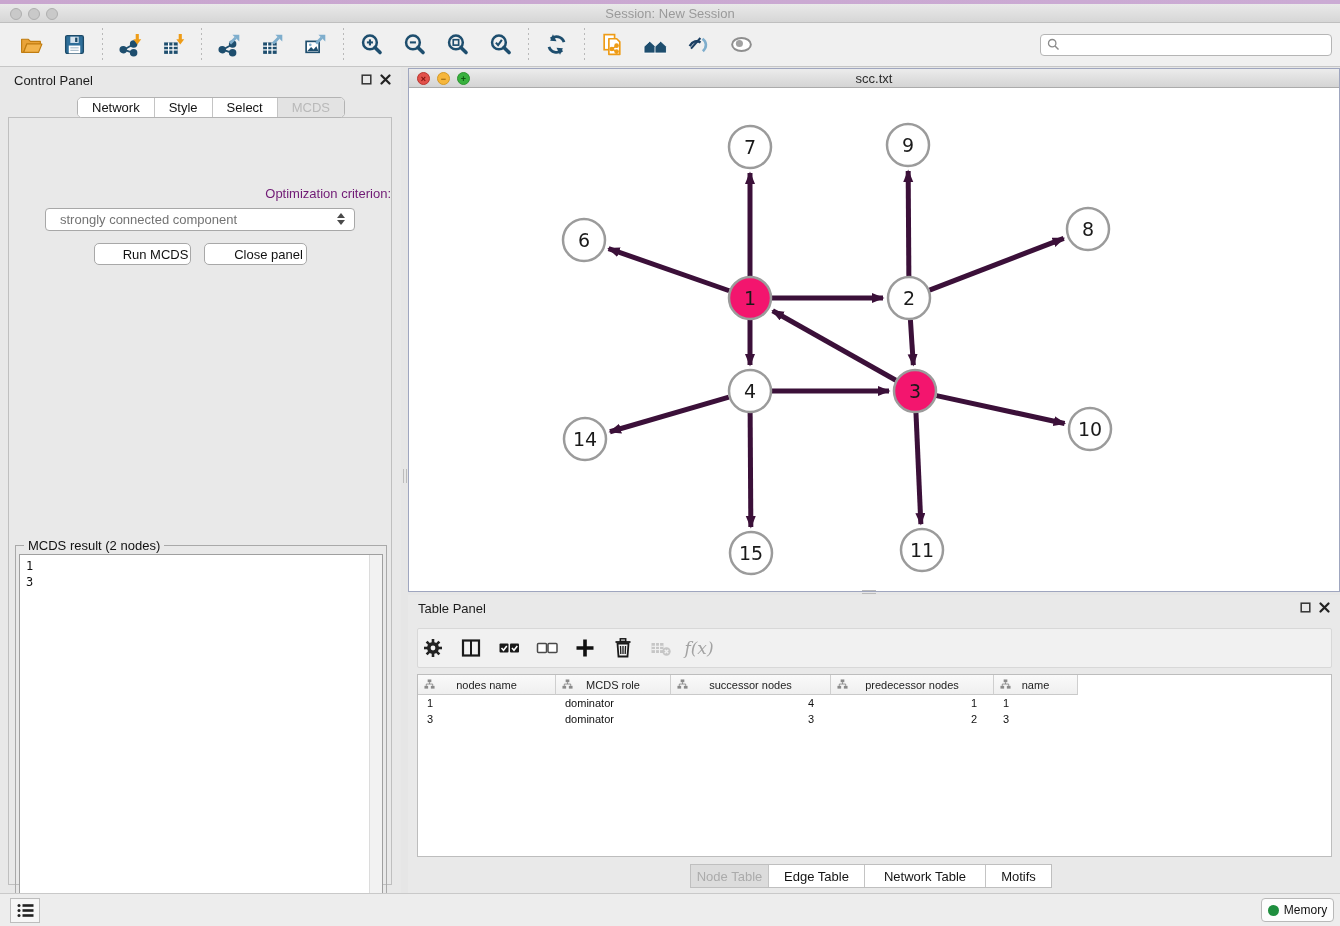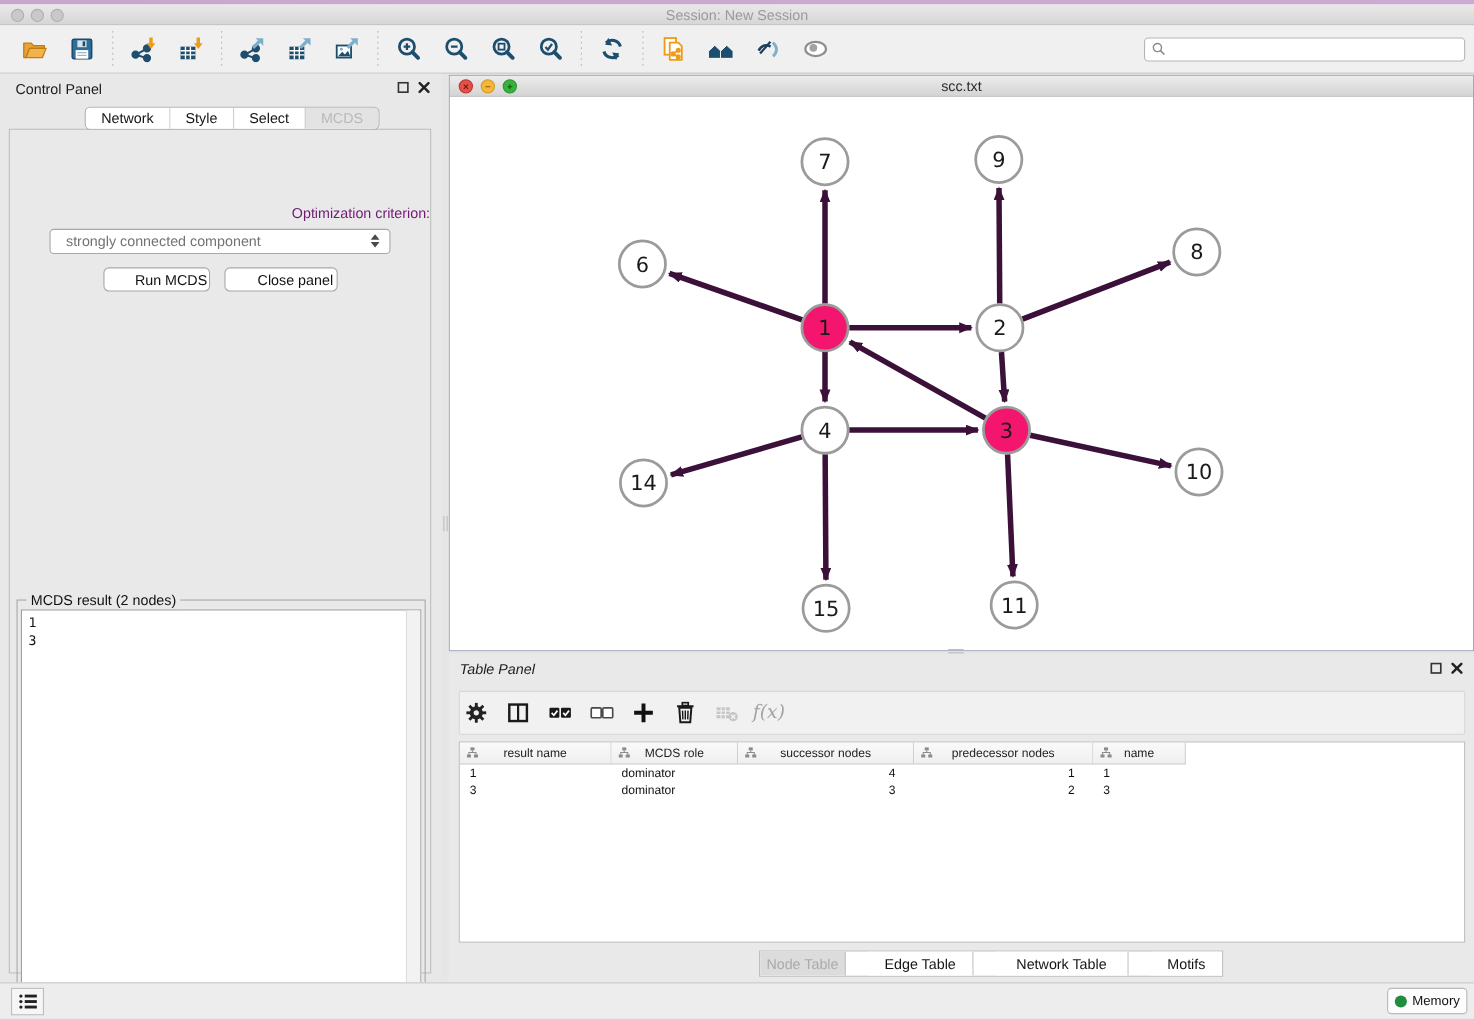--- a/index.html
+++ b/index.html
@@ -78,38 +78,38 @@
   .nw-light.green { background:#39B13E; border:1px solid #2D9331; color:#0d5a10; }
   .nw-canvas { position:absolute; left:0; right:0; top:19px; bottom:0; background:#fff; }
   .nw-canvas svg { position:absolute; inset:0; }
   .grip-h { position:absolute; left:453px; bottom:-3px; width:14px; height:4px;
      border-top:1px solid #bbb; border-bottom:1px solid #bbb; }
   .grip-v { position:absolute; left:-6px; top:400px; width:4px; height:14px;
      border-left:1px solid #bbb; border-right:1px solid #bbb; }
 
   
   .table-panel { position:absolute; left:408px; top:595px; width:932px; bottom:33px; background:#E9E9E9; }
-  .tp-header { position:absolute; left:0; top:0; right:0; height:26px;font-style:italic; }
+  .tp-header { position:absolute; left:0; top:0; right:0; height:26px; }
   .tp-header .ph-title { position:absolute; left:10px; top:6px; font-size:13px; color:#1c1c1c; }
   .tp-toolbar { position:absolute; left:9px; right:8px; top:33px; height:40px; background:#F1F1F1;
      border:1px solid #D8D8D8; border-radius:2px; display:flex; align-items:center; }
   .tp-tbtn { width:30px; height:30px; margin-right:8px; display:flex; align-items:center; justify-content:center; }
   .tp-tbtn svg { width:24px; height:24px; }
   .tp-tbtn .fx { font-family:"DejaVu Serif",serif; font-style:italic; font-size:17px; color:#A3A3A3; }
   .node-table { position:absolute; left:9px; right:8px; top:79px; height:183px; background:#fff;
      border:1px solid #BDBDBD; overflow:hidden; }
   .nt-headrow { display:flex; height:20px; }
   .nt-hcell { position:relative; height:20px; background:linear-gradient(#FAFAFA,#EFEFEF);
      border-right:1px solid #CFCFCF; border-bottom:1px solid #C9C9C9;
      font-size:11px; color:#222; display:flex; align-items:center; justify-content:center; }
   .nt-hcell svg { position:absolute; left:6px; top:4px; width:11px; height:11px; }
   .nt-row { display:flex; height:16px; }
   .nt-cell { font-size:11px; color:#111; line-height:16px; white-space:nowrap; overflow:hidden; }
   .tp-tabs { position:absolute; left:282px; top:269px; height:24px; display:flex;
-     border:1px solid #BFBFBF; border-radius:0; overflow:hidden; background:#fff;gap:20px; }
+     border:1px solid #BFBFBF; border-radius:0; overflow:hidden; background:#fff; }
   .tp-tab { font-size:13px; color:#141414; background:#fff; border-right:1px solid #C4C4C4;
      display:flex; align-items:center; justify-content:center; }
   .tp-tab:last-child { border-right:none; }
   .tp-tab.active { background:#DCDCDC; color:#ABABAB; }
 
   
   .statusbar { position:absolute; left:0; right:0; bottom:0; height:33px; background:#EDEDED;
      border-top:1px solid #C9C9C9; }
   .sb-left-btn { position:absolute; left:10px; top:4px; width:30px; height:25px; background:#F6F6F6;
      border:1px solid #BDBDBD; display:flex; align-items:center; justify-content:center; }
@@ -512,21 +512,21 @@
             <svg viewBox="0 0 12 12">
               <g fill="#8a8a8a">
                 <rect x="4" y="0.5" width="4" height="3"></rect>
                 <rect x="0.5" y="7.5" width="4" height="3"></rect>
                 <rect x="7.5" y="7.5" width="4" height="3"></rect>
               </g>
               <g stroke="#8a8a8a" stroke-width="1" fill="none">
                 <path d="M6 3.5 V5.5 M2.5 7.5 V5.5 H9.5 V7.5"></path>
               </g>
             </svg>
-            <span>result name</span>
+            <span>nodes name</span>
           </div>
           <div class="nt-hcell" style="width: 115px;">
             <svg viewBox="0 0 12 12">
               <g fill="#8a8a8a">
                 <rect x="4" y="0.5" width="4" height="3"></rect>
                 <rect x="0.5" y="7.5" width="4" height="3"></rect>
                 <rect x="7.5" y="7.5" width="4" height="3"></rect>
               </g>
               <g stroke="#8a8a8a" stroke-width="1" fill="none">
                 <path d="M6 3.5 V5.5 M2.5 7.5 V5.5 H9.5 V7.5"></path>

